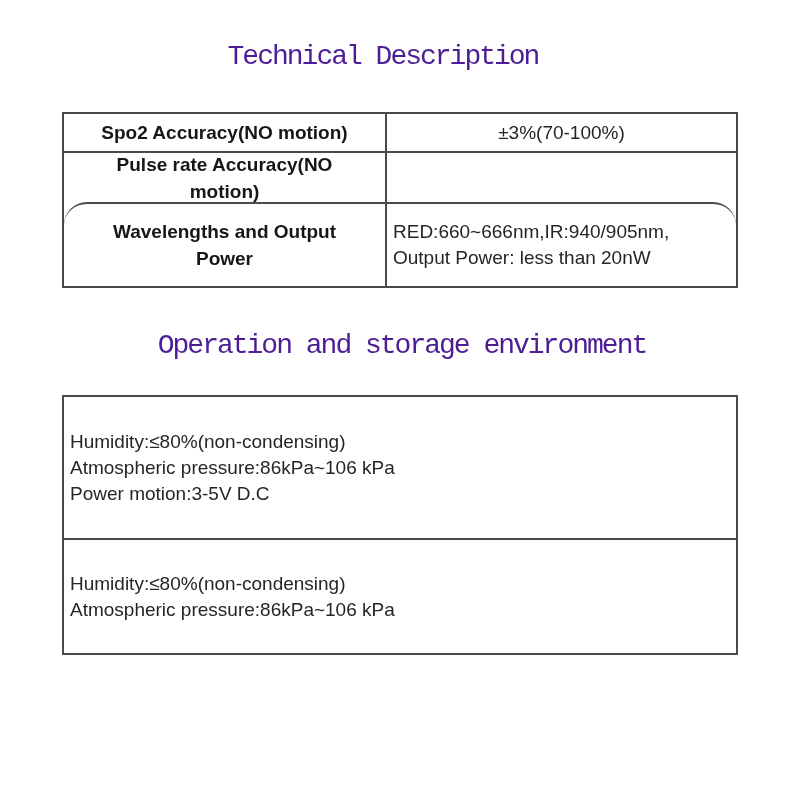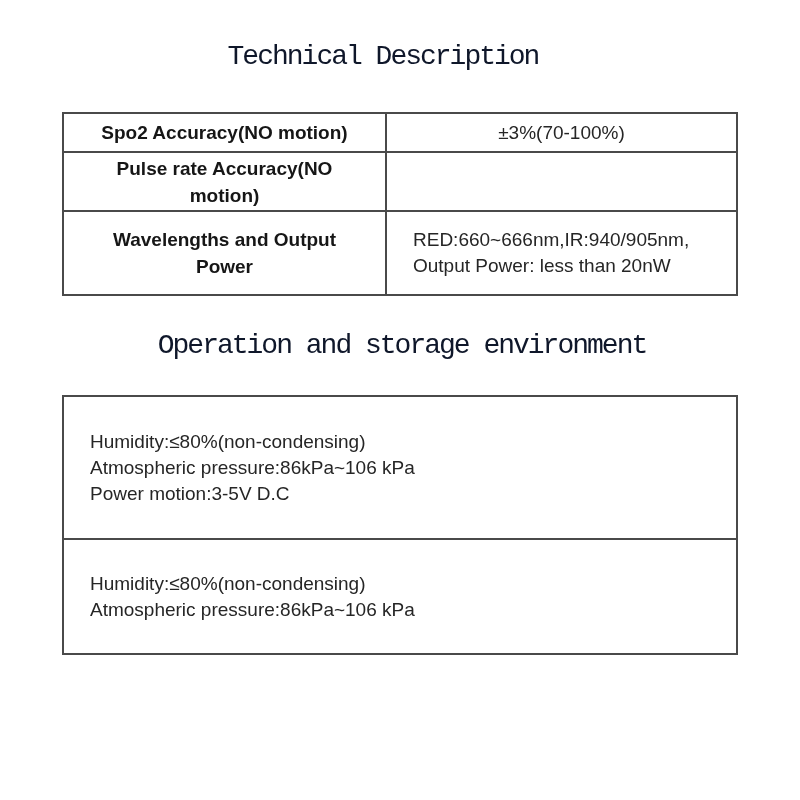--- a/index.html
+++ b/index.html
@@ -16,41 +16,41 @@
     position: relative;
     overflow: hidden;
   }
   .heading {
     position: absolute;
     left: 0;
     text-align: center;
     font-family: "Liberation Mono", "DejaVu Sans Mono", monospace;
     font-size: 28px;
     letter-spacing: -2px;
-    color: #0f172a;
+    color: #4c1d95;
     white-space: nowrap;
   }
   #title1 { top: 41px; width: 766px; }
   #title2 { top: 330px; width: 804px; }
 
   .tbl {
     position: absolute;
     left: 62px;
     width: 676px;
     border: 2px solid var(--border);
     background: var(--bg);
   }
   #tbl1 { top: 112px; }
   #tbl2 { top: 395px; }
 
   .row { display: flex; }
   .row + .row { border-top: 2px solid var(--border); }
   #tbl1 .row.r1 { height: 37px; }
-  #tbl1 .row.r2 { height: 59px; }
-  #tbl1 .row.r3 { height: 84px; }
+  #tbl1 .row.r2 { height: 51px; }
+  #tbl1 .row.r3 { height: 84px; border-radius: 23px; }
   #tbl2 .row.r1 { height: 141px; }
   #tbl2 .row.r2 { height: 115px; }
 
   .label-cell {
     width: 323px;
     border-right: 2px solid var(--border);
     display: flex;
     align-items: center;
     justify-content: center;
     text-align: center;
@@ -63,21 +63,21 @@
   .value-cell {
     flex: 1;
     display: flex;
     flex-direction: column;
     justify-content: center;
     font-size: 19px;
     line-height: 26px;
     color: #262626;
   }
   .value-center { align-items: center; text-align: center; }
-  .value-left  { align-items: flex-start; text-align: left; padding-left: 26px; }
+  .value-left  { align-items: flex-start; text-align: left; padding-left: 6px; }
 </style>
 </head>
 <body>
 
 <div class="heading" id="title1">Technical Description</div>
 
 <div class="tbl" id="tbl1">
   <div class="row r1">
     <div class="label-cell">
       <span>Spo2 Accuracy(NO motion)</span>

